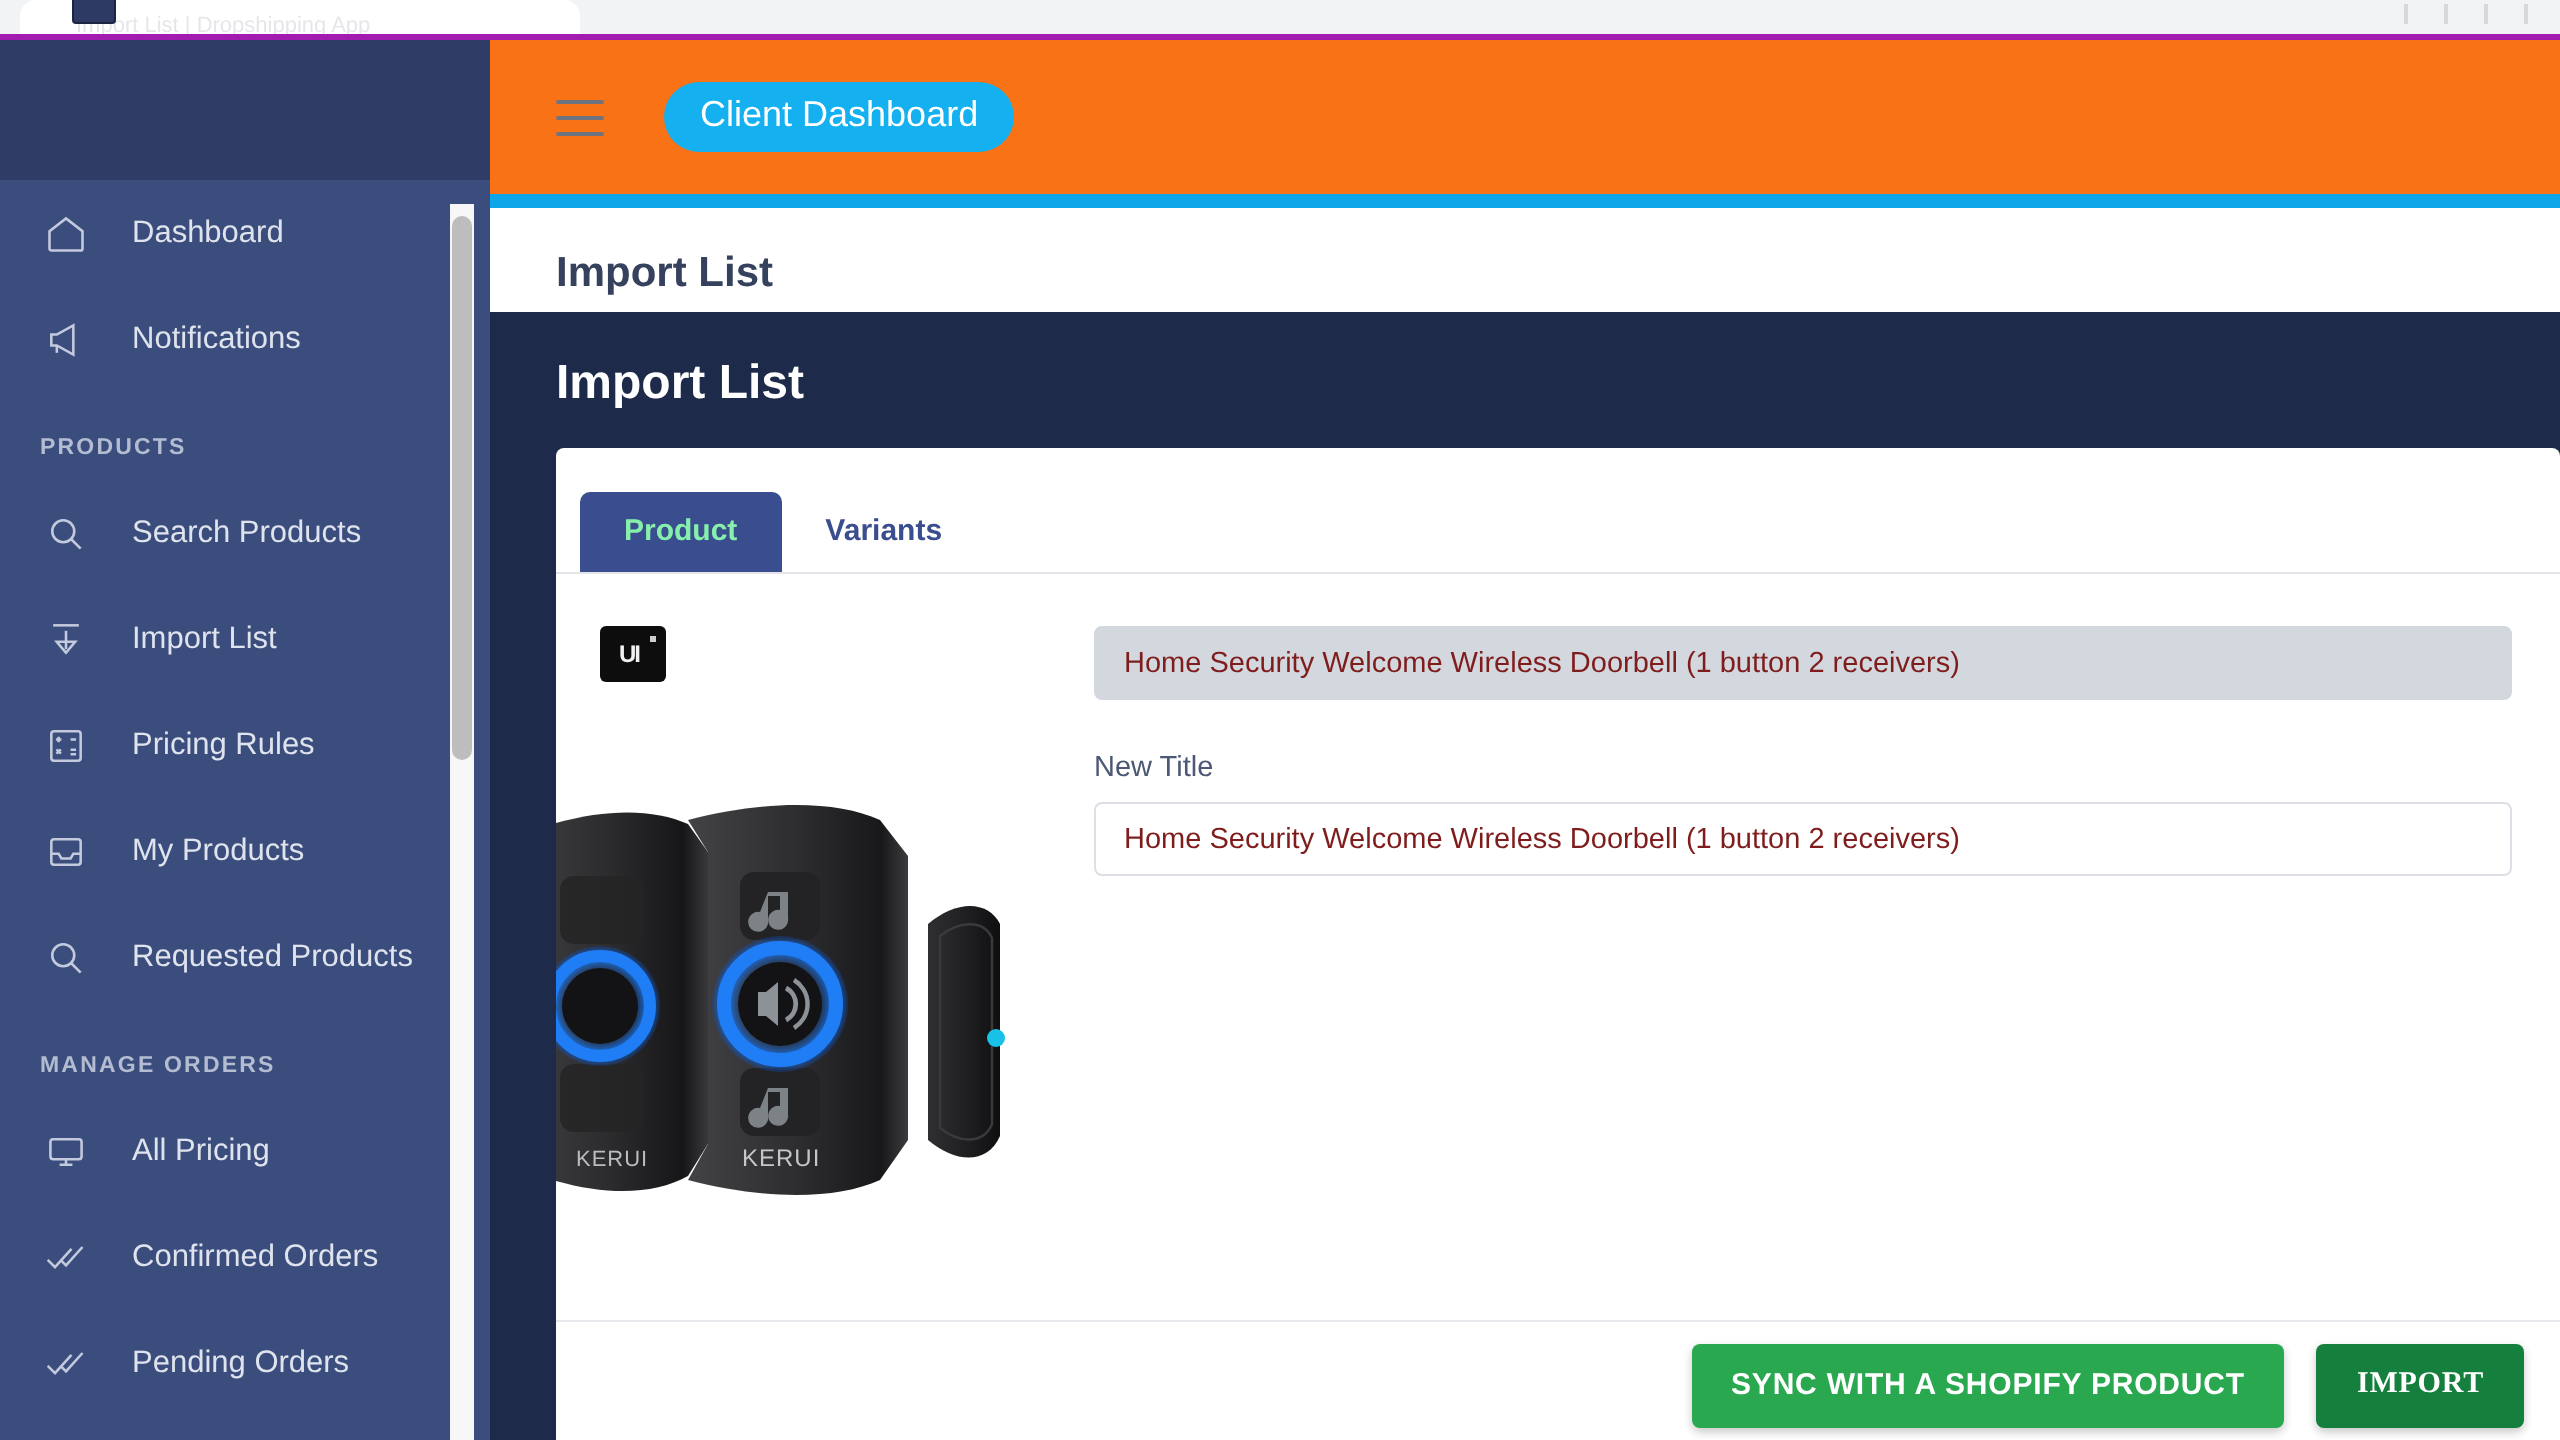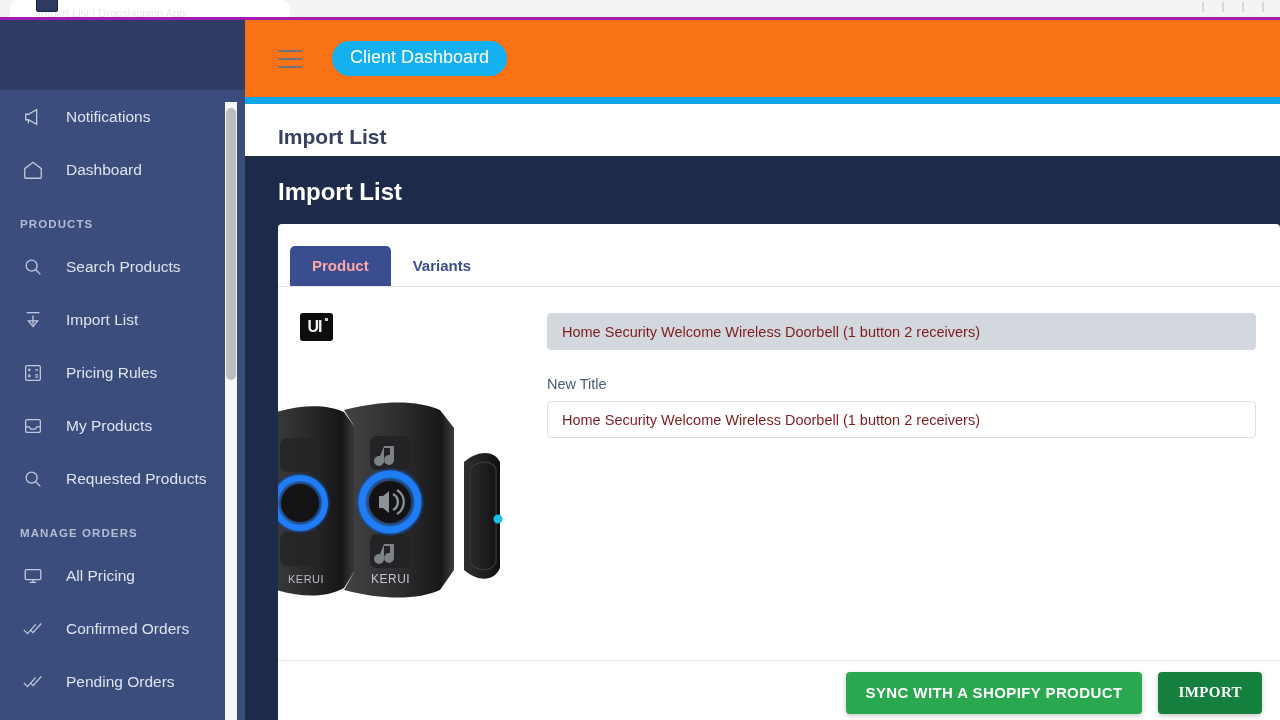--- a/index.html
+++ b/index.html
@@ -174,21 +174,21 @@
     height: 63px;
   }
   .tab {
     font-size: 15px; font-weight: bold;
     padding: 11px 22px 12px;
     cursor: pointer;
     white-space: nowrap;
   }
   .tab.active {
     background: #3a4d8f;
-    color: #fca5a5;
+    color: #86efac;
     border-radius: 5px 5px 0 0;
   }
   .tab.inactive {
     color: #3a4d8f;
     background: transparent;
   }
 
   
   #card-body {
     display: flex;
@@ -203,21 +203,21 @@
   #brand-badge {
     width: 33px; height: 28px;
     background: #0d0d0d;
     border-radius: 3px;
     display: flex; align-items: center; justify-content: center;
     position: relative; overflow: hidden;
     margin-left: 2px;
   }
   #brand-badge-text {
     color: #f2f2f2;
-    font-size: 16px; font-weight: bold;
+    font-size: 12px; font-weight: bold;
     letter-spacing: -1px;
     margin-left: -4px;
   }
   #brand-badge-dot {
     position: absolute; right: 5px; top: 5px;
     width: 3px; height: 3px; background: #cfcfcf;
   }
 
   #product-photo {
     position: absolute;
@@ -295,34 +295,34 @@
   </div>
 </div>
 
 <nav id="sidebar">
   <div id="sidebar-brand"></div>
   <div id="sidebar-scroll">
 
     <div class="nav-item">
       <span class="nav-icon">
         <svg width="22" height="22" viewBox="0 0 24 24" fill="none" stroke="currentColor" stroke-width="1.4">
+          <path d="M3 10.5 12 3.5l9 7V20a1 1 0 0 1-1 1H4a1 1 0 0 1-1-1z"></path>
+        </svg>
+      </span>
+      <span class="nav-label">Dashboard</span>
+    </div>
+
+    <div class="nav-item">
+      <span class="nav-icon">
+        <svg width="22" height="22" viewBox="0 0 24 24" fill="none" stroke="currentColor" stroke-width="1.4">
           <path d="M4 9v6h3l9 5V4L7 9H4z"></path>
           <path d="M7 15v4"></path>
         </svg>
       </span>
       <span class="nav-label">Notifications</span>
-    </div>
-
-    <div class="nav-item">
-      <span class="nav-icon">
-        <svg width="22" height="22" viewBox="0 0 24 24" fill="none" stroke="currentColor" stroke-width="1.4">
-          <path d="M3 10.5 12 3.5l9 7V20a1 1 0 0 1-1 1H4a1 1 0 0 1-1-1z"></path>
-        </svg>
-      </span>
-      <span class="nav-label">Dashboard</span>
     </div>
 
     <div class="nav-section">PRODUCTS</div>
 
     <div class="nav-item">
       <span class="nav-icon">
         <svg width="22" height="22" viewBox="0 0 24 24" fill="none" stroke="currentColor" stroke-width="1.4">
           <circle cx="10.5" cy="10.5" r="6"></circle>
             <path d="M15 15l5 5"></path>
         </svg>

